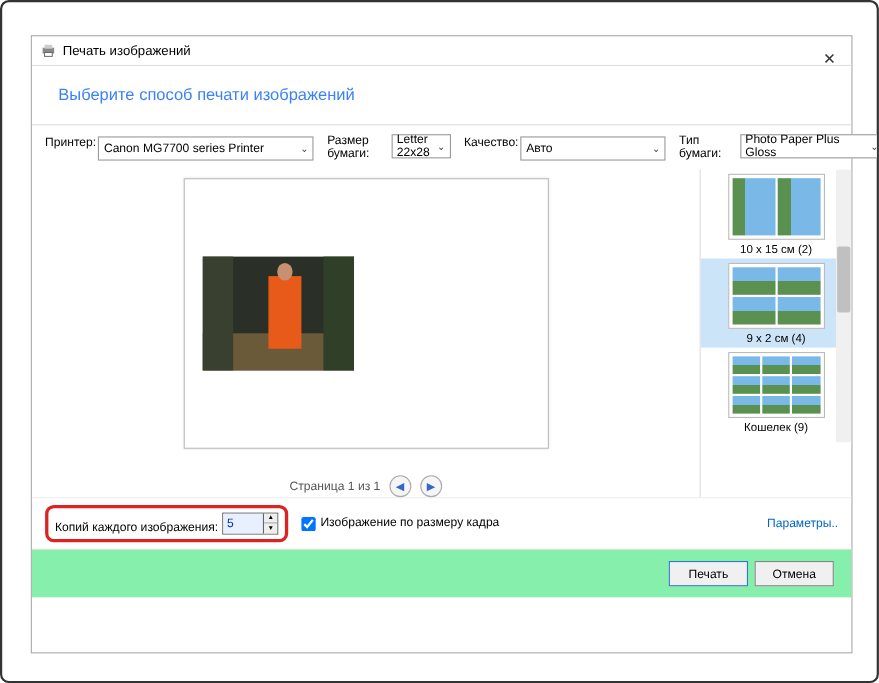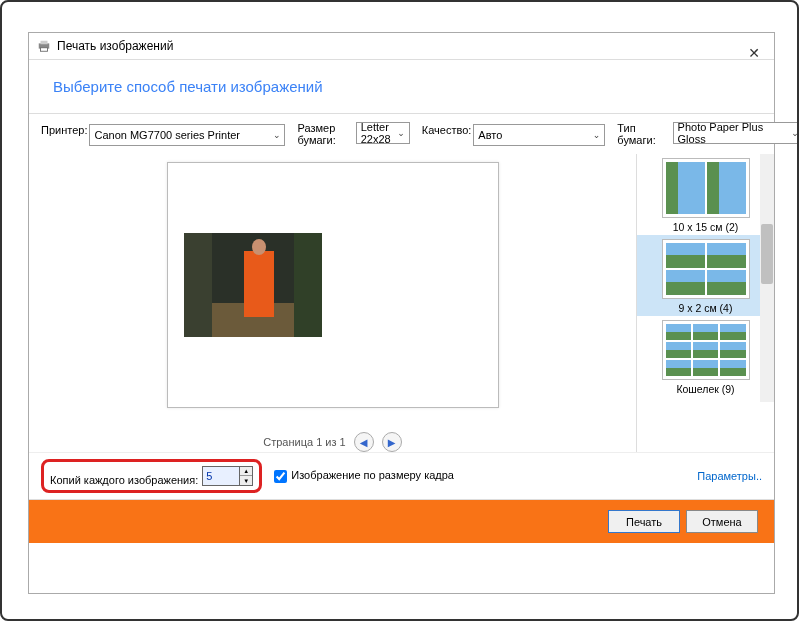--- a/index.html
+++ b/index.html
@@ -36,21 +36,21 @@
 .copies-label { font-size: 11px; }
 .spinner { display: flex; border: 1px solid #666; height: 20px; }
 .spinner input { width: 36px; border: none; font-size: 11px; padding: 0 3px; color: #0033aa; background: #e8f0ff; outline: none; }
 .spinner-btns { display: flex; flex-direction: column; border-left: 1px solid #666; }
 .spin-btn { width: 12px; height: 9px; background: #eee; font-size: 6px; display: flex; align-items: center; justify-content: center; cursor: pointer; border-bottom: 1px solid #999; }
 .spin-btn:last-child { border-bottom: none; }
 .checkbox-fit { display: flex; align-items: center; gap: 4px; margin-left: 6px; }
 .checkbox-fit input { width: 13px; height: 13px; }
 .fit-label { font-size: 11px; line-height: 1.2; }
 .params-link { margin-left: auto; color: #0066cc; font-size: 11px; cursor: pointer; }
-.button-row { display: flex; justify-content: flex-end; gap: 6px; padding: 10px 16px; border-top: 1px solid #ddd; background: #f97316; }
+.button-row { display: flex; justify-content: flex-end; gap: 6px; padding: 10px 16px; border-top: 1px solid #ddd; background: #86efac; }
 .btn { min-width: 72px; height: 23px; border: 1px solid #888; background: #f0f0f0; font-size: 11px; cursor: pointer; }
 .btn.default { border: 1px solid #3377cc; }
 </style>
 </head>
 <body>
 
 <div class="window">
   <div class="close-x">✕</div>
   <div class="titlebar">
     <svg class="titlebar-icon" viewBox="0 0 16 16">

